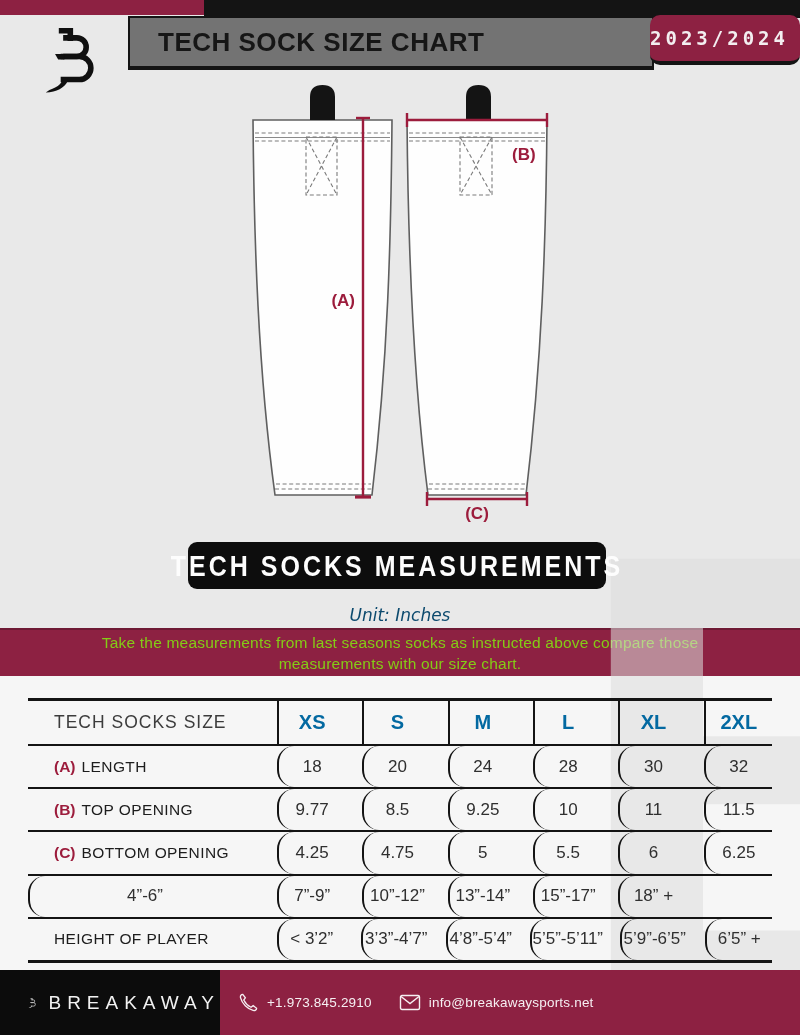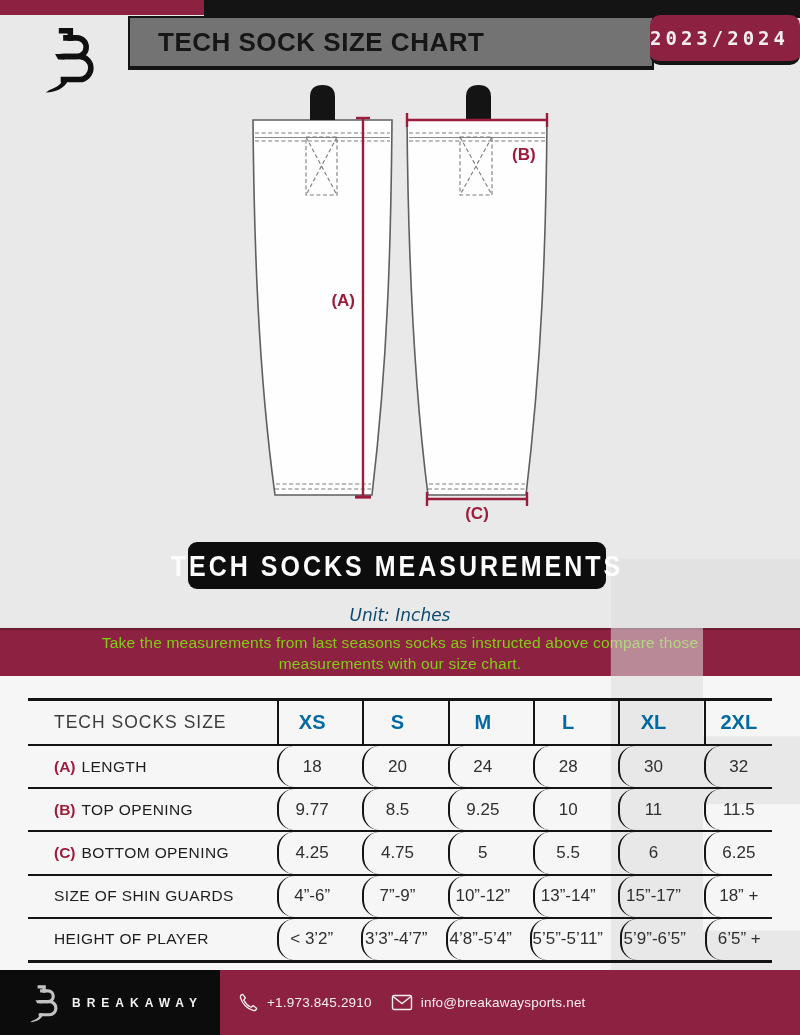--- a/index.html
+++ b/index.html
@@ -58,22 +58,22 @@
   .rlabel{font-size:15.5px;color:#1d1d1d;letter-spacing:.4px;}
   .prefix{color:#9c1c3c;font-weight:bold;font-size:15.5px;margin-right:6px;}
   .prefix:empty{margin-right:0;}
   .val{font-size:17px;color:#2f2f2f;border-radius:17px;}
 
   
   .footer{position:absolute;left:0;top:970px;width:800px;height:65px;background:#8d2142;z-index:6;}
   .footer-black{position:absolute;left:0;top:0;width:220px;height:65px;background:#0c0c0c;
                 display:flex;align-items:center;}
   .logo-foot{margin-left:28px;color:#c3c3c3;}
-  .brand{color:#f2f2f2;font-weight:bold;font-size:12px;letter-spacing:6px;margin-left:12px;}
-  .contacts{position:absolute;left:238px;top:0;height:65px;display:flex;align-items:center;gap:19px;}
+  .brand{color:#f2f2f2;font-weight:normal;font-size:19px;letter-spacing:6px;margin-left:12px;}
+  .contacts{position:absolute;left:238px;top:0;height:65px;display:flex;align-items:center;gap:27px;}
   .c-item{display:flex;align-items:center;gap:8px;}
   .c-item svg{display:block;}
   .c-item span{color:#f6eff2;font-size:13.5px;letter-spacing:.2px;white-space:nowrap;}
 </style>
 </head>
 <body>
 
 <svg width="0" height="0" style="position:absolute">
   <defs>
     <symbol id="logoB" viewBox="0 0 90 112">
@@ -213,24 +213,20 @@
       </div>
       <div class="cell val">4.25</div>
       <div class="cell val">4.75</div>
       <div class="cell val">5</div>
       <div class="cell val">5.5</div>
       <div class="cell val">6</div>
       <div class="cell val">6.25</div>
     </div>
 
     <div class="trow body">
-      <div class="cell first">
-        <span class="prefix"></span>
-        <span class="rlabel">SIZE OF SHIN GUARDS</span>
-      </div>
       <div class="cell val">4”-6”</div>
       <div class="cell val">7”-9”</div>
       <div class="cell val">10”-12”</div>
       <div class="cell val">13”-14”</div>
       <div class="cell val">15”-17”</div>
       <div class="cell val">18” +</div>
     </div>
 
     <div class="trow body">
       <div class="cell first">

